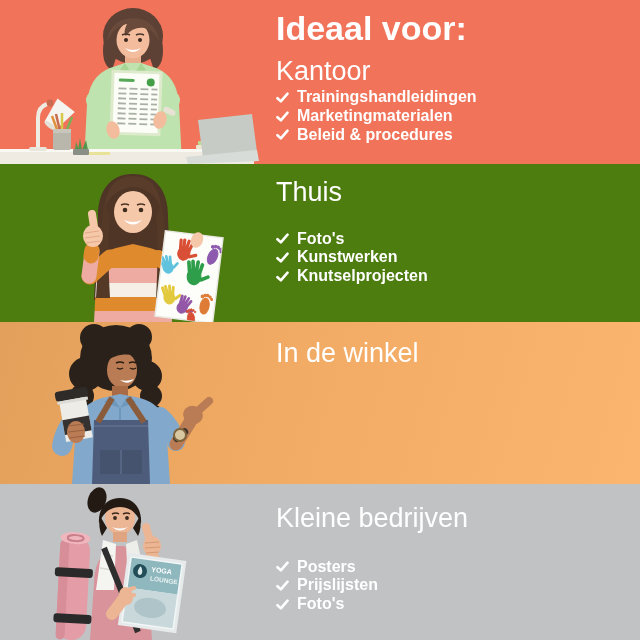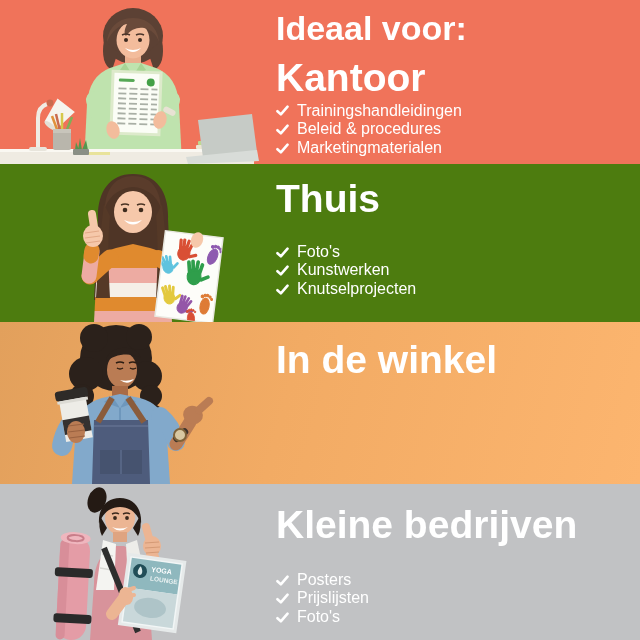--- a/index.html
+++ b/index.html
@@ -11,27 +11,27 @@
   .b3{height:162px;background:linear-gradient(105deg,#E2A05C 0%,#F2AB64 45%,#FCB56F 100%);}
   .b4{height:156px;background:#C1C2C4;}
   .photo{position:absolute;left:0;top:0;width:260px;height:100%;}
   .photo svg{display:block;width:100%;height:100%;}
   .copy{position:absolute;left:276px;top:0;color:#FFFFFF;}
   .b1 .copy{top:8px;}
   .b2 .copy{top:14px;}
   .b3 .copy{top:17px;}
   .b4 .copy{top:20px;}
   h1{font-size:34px;font-weight:bold;margin:0;line-height:1.2;}
-  h2{font-size:39px;font-weight:bold;margin:0;line-height:1.1;}
+  h2{font-size:27px;font-weight:normal;margin:0;line-height:1.1;}
   .b1 h2{margin-top:8px;}
   ul{list-style:none;margin:22px 0 0 0;padding:0;}
   .b1 ul{margin-top:2px;}
   .b3 ul,.b4 ul{margin-top:24px;}
   li{display:flex;align-items:center;gap:8px;line-height:18.6px;height:18.6px;
-    font-size:16px;font-weight:normal;}
+    font-size:16px;font-weight:bold;}
   .check{width:13px;height:11px;flex:0 0 auto;}
   svg text{font-family:"Liberation Sans",sans-serif;font-weight:bold;}
 </style>
 </head>
 <body>
 
 <main class="poster">
 
   <section class="band b1">
     <div class="photo">
@@ -137,27 +137,27 @@
         <li>
           <svg class="check" viewBox="0 0 14 12">
               <path d="M1.5 6.8 L5.2 10.2 L12.5 1.8" stroke="#FFFFFF" stroke-width="2.8" fill="none" stroke-linecap="round" stroke-linejoin="round"></path>
             </svg>
           <span>Trainingshandleidingen</span>
         </li>
         <li>
           <svg class="check" viewBox="0 0 14 12">
               <path d="M1.5 6.8 L5.2 10.2 L12.5 1.8" stroke="#FFFFFF" stroke-width="2.8" fill="none" stroke-linecap="round" stroke-linejoin="round"></path>
             </svg>
+          <span>Marketingmaterialen</span>
+        </li>
+        <li>
+          <svg class="check" viewBox="0 0 14 12">
+              <path d="M1.5 6.8 L5.2 10.2 L12.5 1.8" stroke="#FFFFFF" stroke-width="2.8" fill="none" stroke-linecap="round" stroke-linejoin="round"></path>
+            </svg>
           <span>Beleid &amp; procedures</span>
-        </li>
-        <li>
-          <svg class="check" viewBox="0 0 14 12">
-              <path d="M1.5 6.8 L5.2 10.2 L12.5 1.8" stroke="#FFFFFF" stroke-width="2.8" fill="none" stroke-linecap="round" stroke-linejoin="round"></path>
-            </svg>
-          <span>Marketingmaterialen</span>
         </li>
       </ul>
     </div>
   </section>
 
   <section class="band b2">
     <div class="photo">
       <svg viewBox="0 0 260 158">
         <defs>
           <g id="hp">

